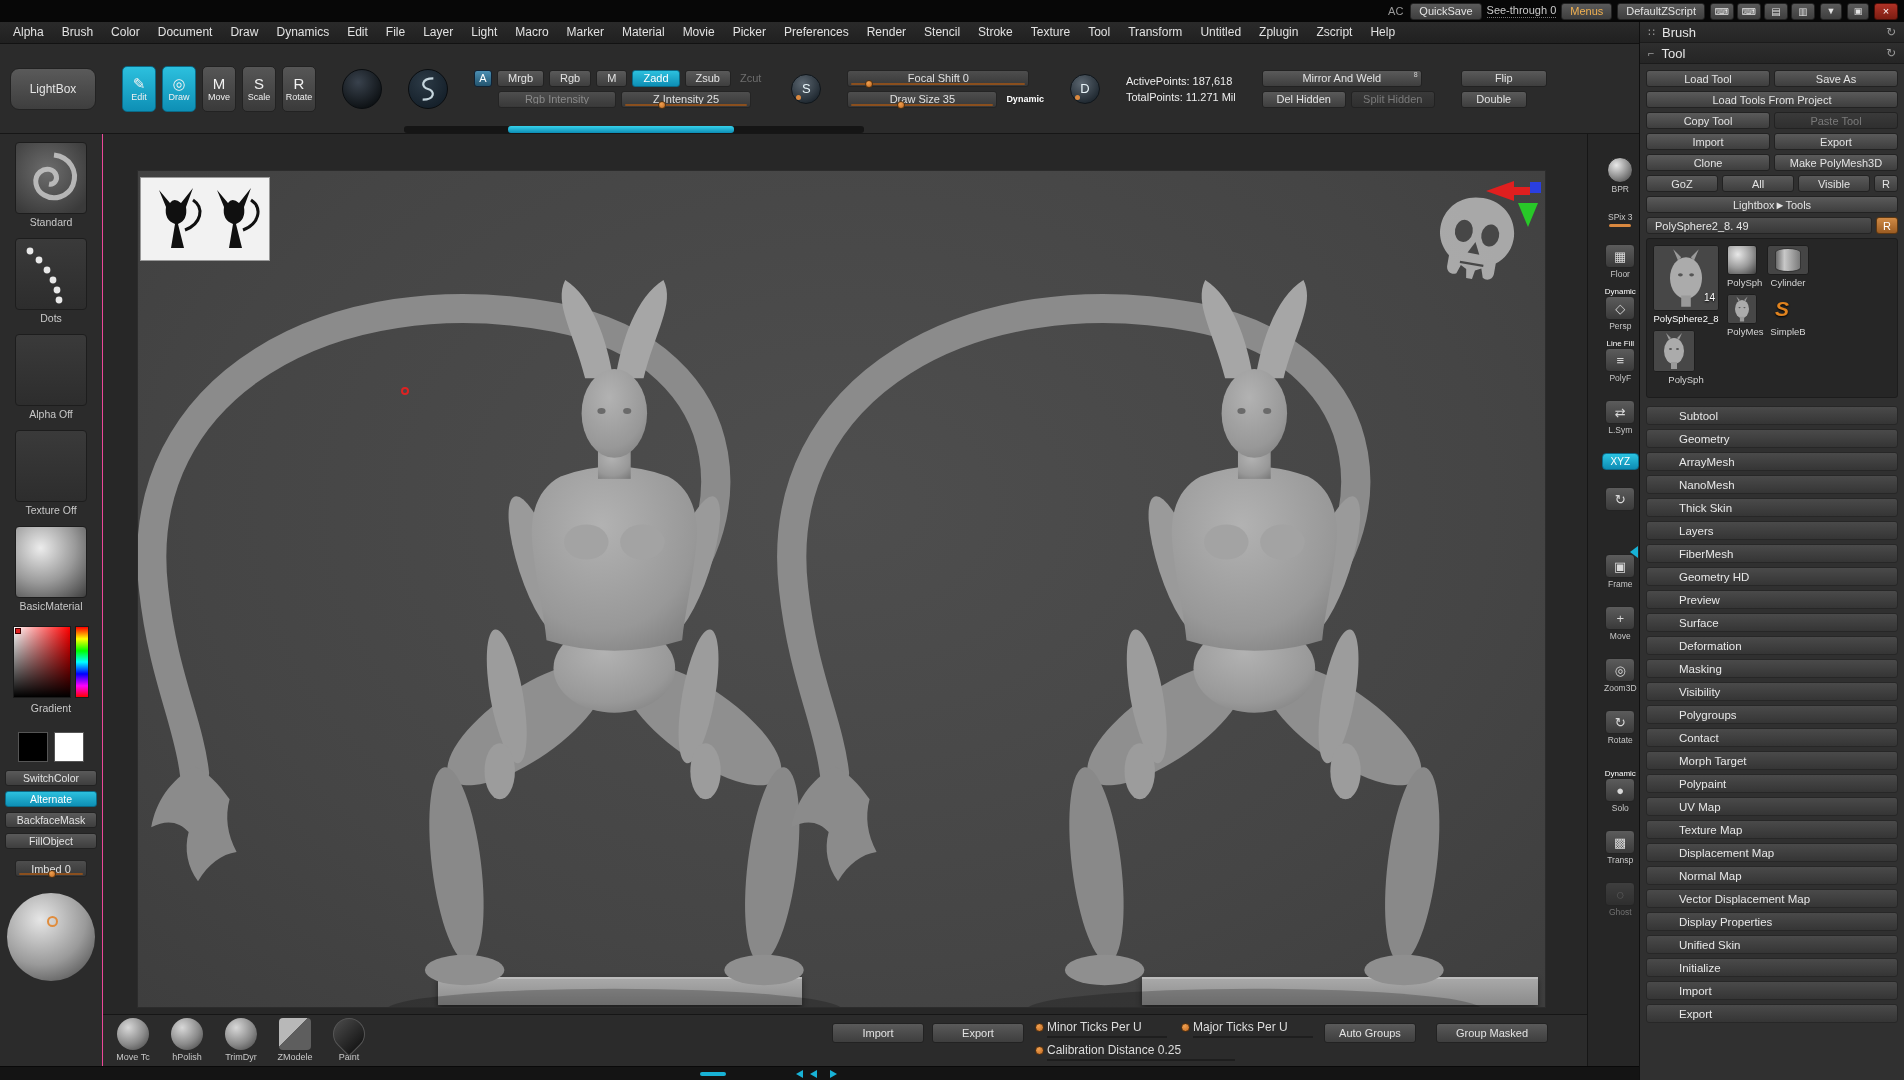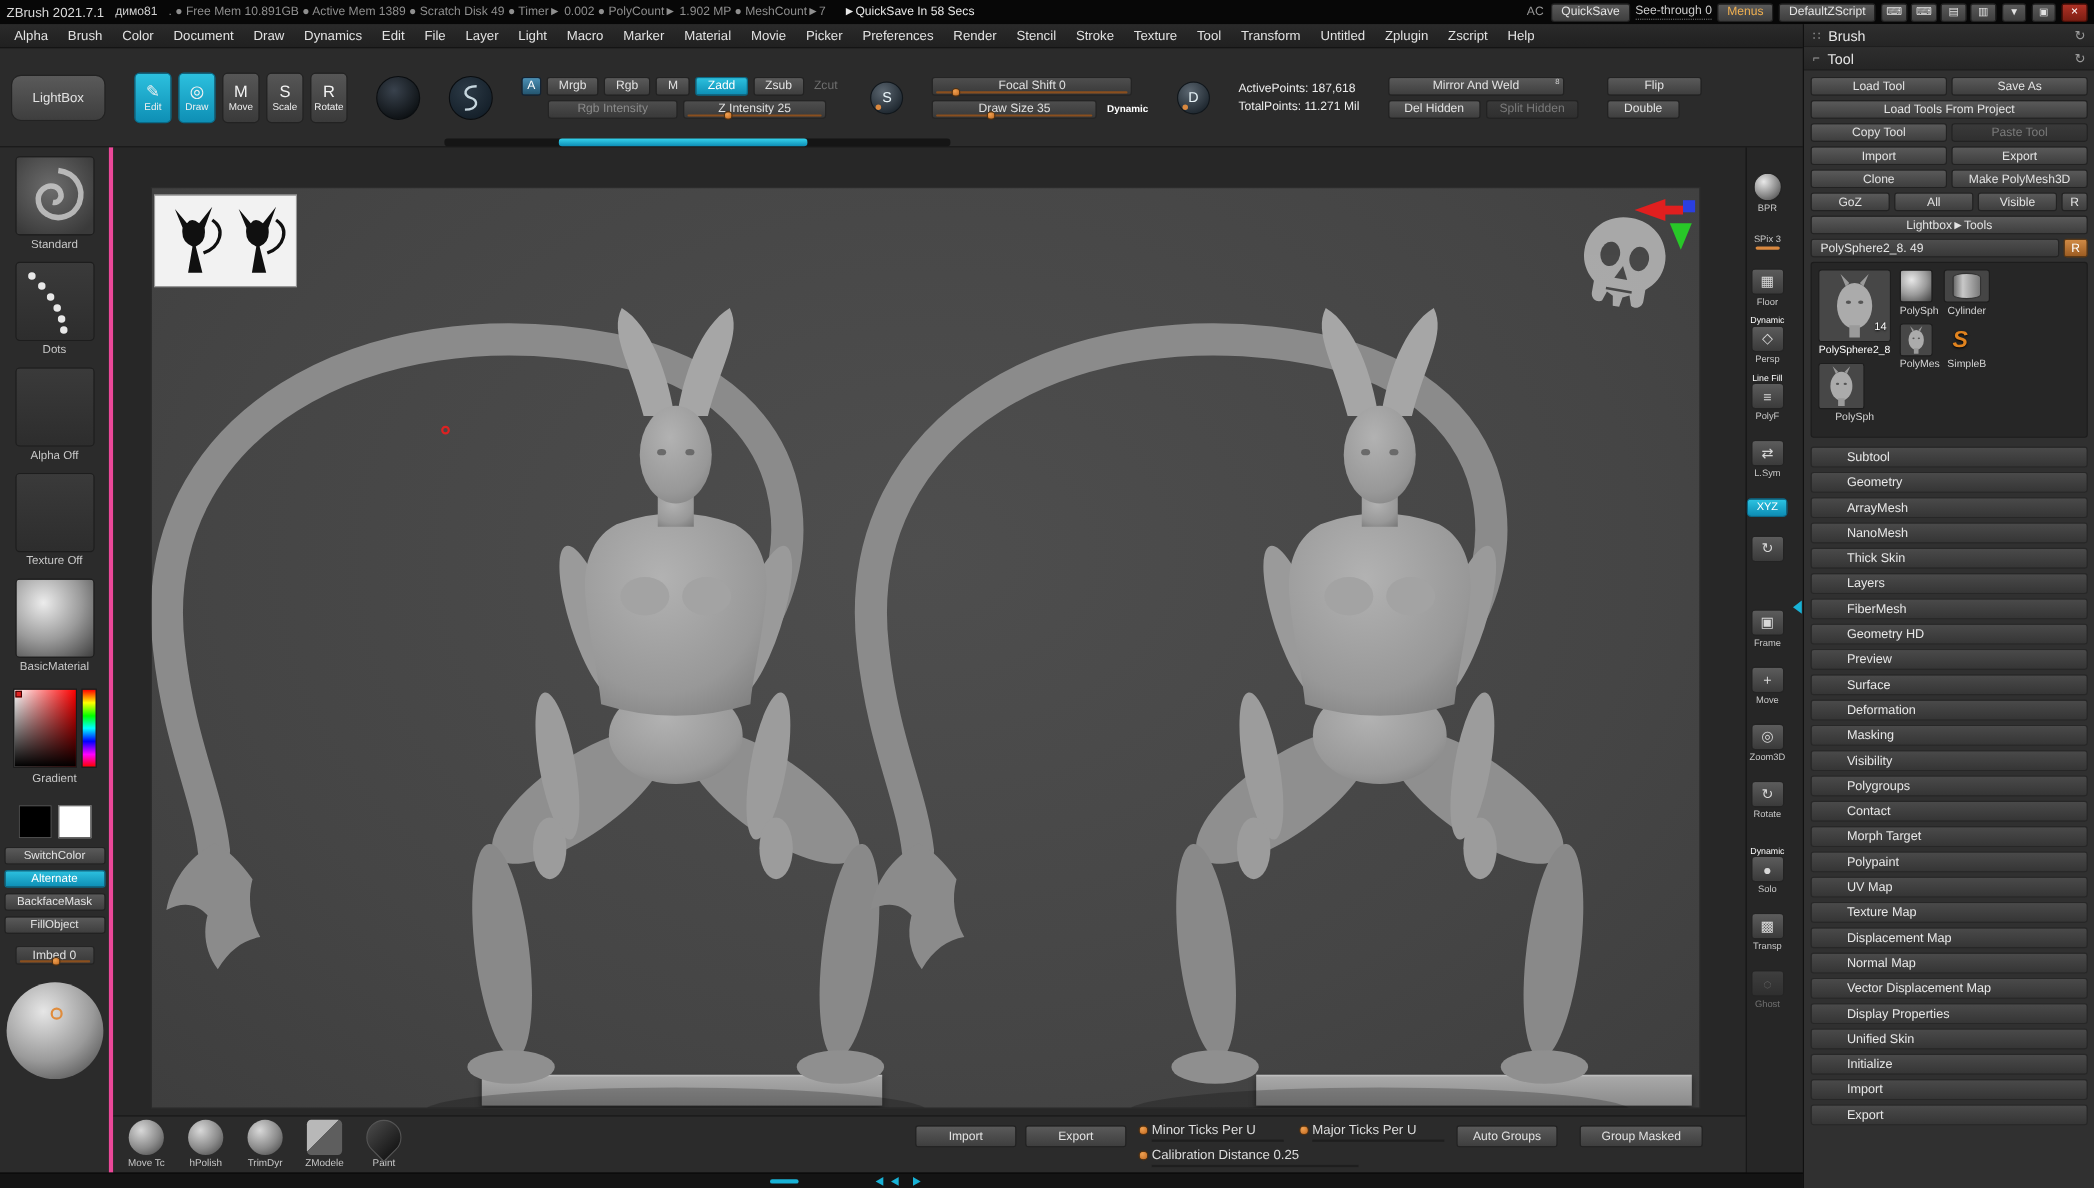--- a/index.html
+++ b/index.html
@@ -72,21 +72,21 @@
   .roundbadge::after { content:""; position:absolute; left:4px; bottom:3px; width:5px; height:5px;
     border-radius:50%; background:#d9883f; }
   .navsliders { display:flex; flex-direction:column; gap:4px; }
   .dynlbl { font-size:9px; font-weight:bold; color:#fff; margin-left:4px; }
   .points { display:flex; flex-direction:column; gap:4px; font-size:11px; color:#ededed; }
   .geo1, .geo2 { display:flex; flex-direction:column; gap:4px; }
   .sup { position:absolute; top:0; right:3px; font-size:7px; color:#cfcfcf; }
 
   
   .leftshelf { position:absolute; left:0; top:134px; width:103px; height:946px; background:#2b2b2b;
-    border-right:4px solid #ec4899; display:flex; flex-direction:column; align-items:center; padding-top:8px; }
+    border-right:1px solid #ec4899; display:flex; flex-direction:column; align-items:center; padding-top:8px; }
   .thumb72 { width:72px; height:72px; border-radius:4px; border:1px solid #1d1d1d; position:relative; overflow:hidden; }
   .shelf-lbl { font-size:10.5px; color:#c8c8c8; margin:2px 0 10px; }
   .t-dark { background:linear-gradient(#3a3a3a,#2d2d2d); }
   .t-sphere { background:radial-gradient(circle at 35% 30%, #ececec, #9a9a9a 52%, #3e3e3e); }
   .colorpick { display:flex; gap:4px; margin-top:4px; }
   .svbox { width:58px; height:72px; border:1px solid #1a1a1a; position:relative;
     background:linear-gradient(to bottom, rgba(0,0,0,0) 0%, #000 100%),
                linear-gradient(to right, #fff 0%, #f00 100%); }
   .svmark { position:absolute; left:1px; top:1px; width:6px; height:6px; background:#e02020; border:1px solid #400; }
   .huebar { width:14px; height:72px; border:1px solid #1a1a1a;
@@ -118,21 +118,21 @@
   .f2 { left:555px; top:76px; }
   .cursor-dot { position:absolute; left:263px; top:216px; width:8px; height:8px; border-radius:50%;
     border:2px solid #d22; }
   .hscroll { position:absolute; left:404px; top:126px; width:460px; height:7px; background:#151515;
     border-radius:3px; }
   .hscroll .thumbbar { position:absolute; left:104px; width:226px; top:0; height:7px; border-radius:3px;
     background:linear-gradient(#35d2ec,#0d8cb4); display:block; }
 
   
   .rightstrip { position:absolute; left:1587px; top:134px; width:52px; height:946px; background:#262626;
-    border-left:1px solid #161616; display:flex; flex-direction:column; align-items:flex-start; padding-top:14px; }
+    border-left:1px solid #161616; display:flex; flex-direction:column; align-items:flex-end; padding-top:14px; }
   .rs-item { display:flex; flex-direction:column; align-items:center; margin-bottom:8px; }
   .rs-sub { font-size:8px; color:#fff; line-height:9px; min-height:9px; }
   .rs-icon { width:30px; height:24px; border-radius:4px; background:linear-gradient(#5c5c5c,#3a3a3a);
     border:1px solid #232323; color:#d8d8d8; font-size:13px; display:flex; align-items:center; justify-content:center; }
   .rs-label { font-size:8.5px; color:#c8c8c8; margin-top:1px; min-height:9px; }
   .rs-item.bpr .rs-icon { border-radius:50%; width:26px; height:26px;
     background:radial-gradient(circle at 35% 30%, #e8e8e8, #8a8a8a 55%, #3a3a3a); }
   .rs-item.spix::after { content:""; width:22px; height:3px; background:#d9883f; border-radius:2px; margin-top:2px; }
   .rs-item.tealbtn .rs-label { background:linear-gradient(#2cc4e2,#0d8cb4); color:#fff; font-size:10px;
     padding:2px 8px; border-radius:4px; border:1px solid #0a6a8a; }
@@ -257,26 +257,20 @@
       <ellipse cx="39" cy="27" rx="6" ry="7.5" fill="#484848"></ellipse>
       <path d="M30,33 L26,41 L34,41 Z" fill="#484848"></path>
       <path d="M22,48 L38,48" stroke="#484848" stroke-width="1.5"></path>
     </g>
   </defs>
 </svg>
 
 <div class="window">
 
   <header class="titlebar">
-    <div class="tb-left">
-      <span class="tb-title">ZBrush 2021.7.1</span>
-      <span class="tb-proj">димо81</span>
-      <span class="tb-stats">. ● Free Mem 10.891GB ● Active Mem 1389 ● Scratch Disk 49 ●  Timer► 0.002 ● PolyCount► 1.902 MP  ● MeshCount►7</span>
-      <span class="tb-count">►QuickSave In 58 Secs</span>
-    </div>
     <div class="tb-right">
       <span class="tb-ac">AC</span>
       <span class="btn">QuickSave</span>
       <span class="tb-see">See-through 0</span>
       <span class="btn tb-menus">Menus</span>
       <span class="btn">DefaultZScript</span>
       <span class="tb-iconbtns">
 
       <span class="btn tb-iconbtn">⌨</span>
           <span class="btn tb-iconbtn">⌨</span>

